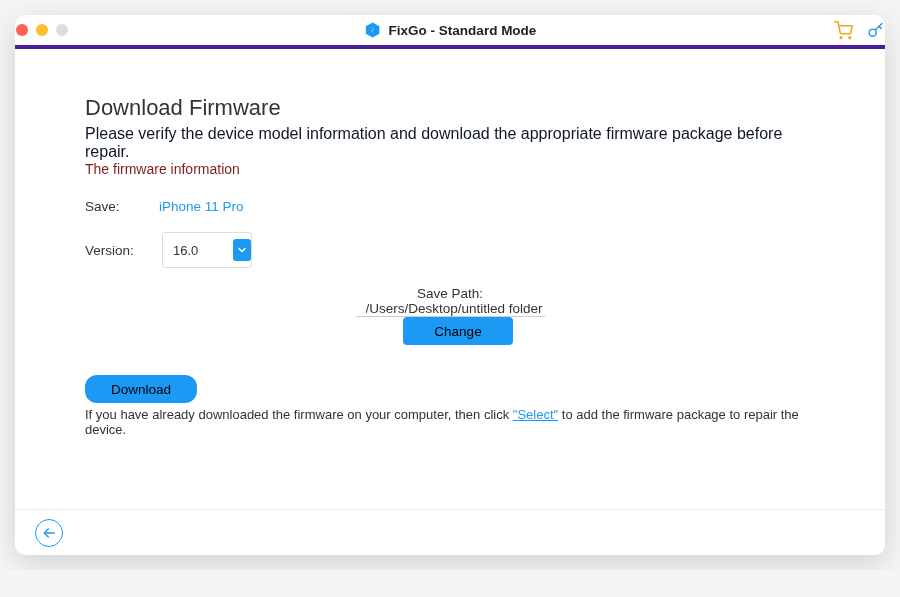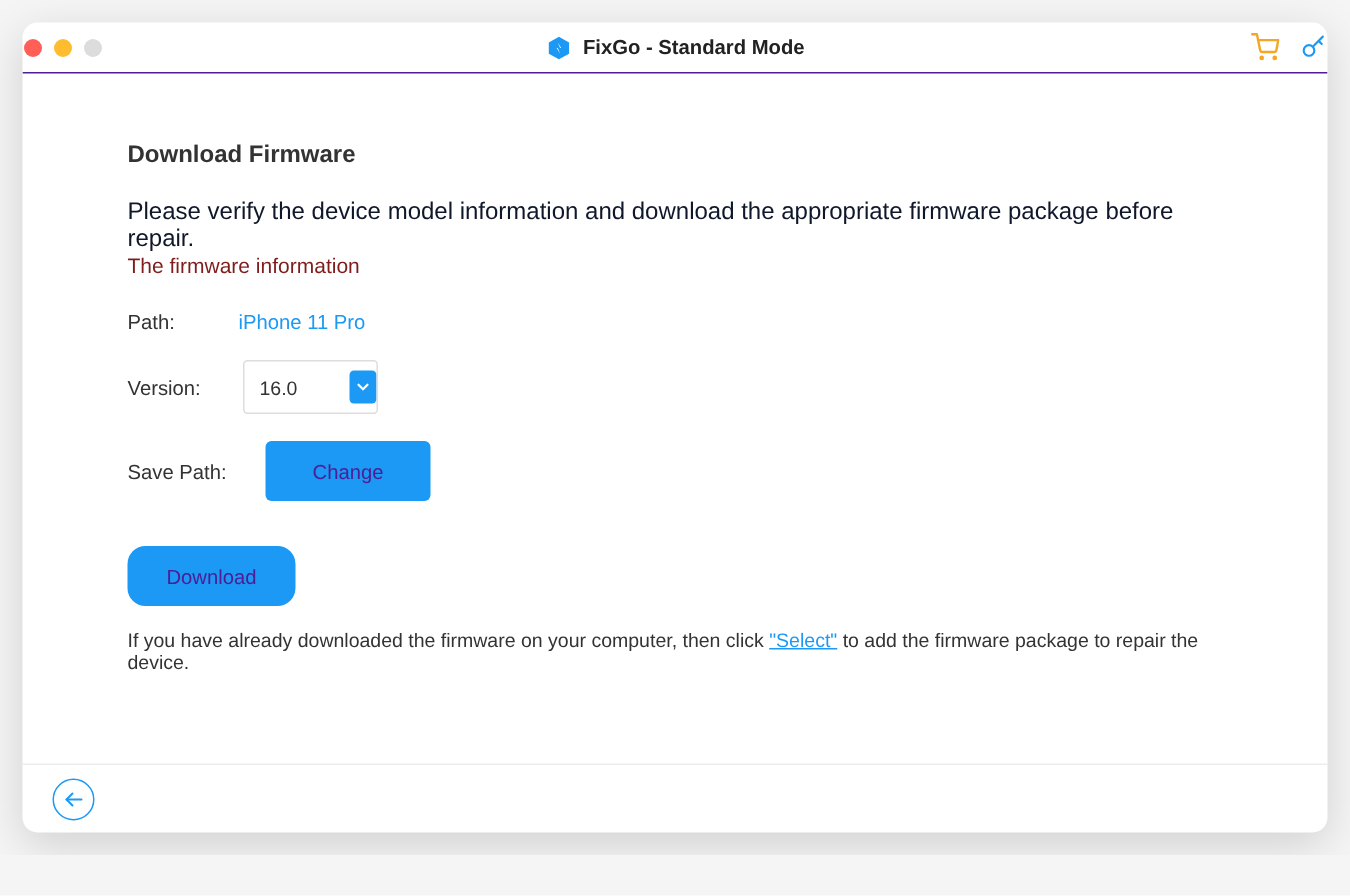--- a/index.html
+++ b/index.html
@@ -21,21 +21,21 @@
       background: #ffffff;
       border-radius: 10px;
       box-shadow: 0 8px 30px rgba(0,0,0,0.15);
       display: flex;
       flex-direction: column;
       overflow: hidden;
       position: relative;
     }
     .titlebar {
       height: 34px;
-      border-bottom: 1px solid #4c1d95;
+      border-bottom: 4px solid #4c1d95;
       display: flex;
       align-items: center;
       padding: 0 1px;
       position: relative;
     }
     .traffic-lights {
       display: flex;
       gap: 8px;
     }
     .traffic-light {
@@ -70,24 +70,24 @@
       gap: 14px;
       align-items: center;
     }
     .right-icons svg { display: block; }
     .content {
       flex: 1;
       padding: 46px 70px 20px 70px;
       position: relative;
     }
     .page-title {
-      font-size: 16px;
-      color: #333;
-      font-weight: 700;
-      margin-bottom: 20px;
+      font-size: 22px;
+      color: #333;
+      font-weight: 400;
+      margin-bottom: 4px;
     }
     .page-subtitle {
       font-size: 16px;
       color: #0f172a;
     }
     .section-label {
       font-size: 14px;
       color: #7f1d1d;
       margin-bottom: 22px;
     }
@@ -124,62 +124,62 @@
       height: 22px;
       background: #1b99f5;
       display: flex;
       align-items: center;
       justify-content: center;
       border-radius: 3px;
     }
     .savepath-row {
       display: flex;
       align-items: center;
-      gap: 10px;
       margin-bottom: 30px;
+      flex-direction: column;
     }
     .savepath-label {
       font-size: 13.5px;
       color: #333;
     }
     .savepath-input {
       flex: 1;
       border: none;
       border-bottom: 1px solid #ccc;
       height: 24px;
       font-size: 13.5px;
       color: #333;
       padding: 0 2px 0 10px;
       outline: none;
       background: transparent;
     }
     .btn {
-      height: 40px;
+      height: 28px;
       border: none;
       border-radius: 4px;
-      color: #4c1d95;
+      color: #000000;
       font-size: 13.5px;
       cursor: pointer;
       display: inline-flex;
       align-items: center;
       justify-content: center;
     }
     .btn-change {
       width: 110px;
       background: #1b99f5;
       margin-left: 16px;
     }
     .btn-download {
       width: 112px;
       background: #1b99f5;
       border-radius: 12px;
     }
     .footer-text-block {
       position: absolute;
-      bottom: 60px;
+      bottom: 72px;
       left: 70px;
       right: 70px;
       font-size: 13px;
       color: #333;
     }
     .select-link {
       color: #1b99f5;
       text-decoration: underline;
       cursor: pointer;
     }
@@ -238,38 +238,39 @@
     </div>
   </div>
 
   <div class="content">
     <div class="page-title">Download Firmware</div>
     <div class="page-subtitle">Please verify the device model information and download the appropriate firmware package before repair.</div>
 
     <div class="section-label">The firmware information</div>
 
     <div class="row">
-      <span class="row-label">Path:</span>
+      <span class="row-label">Save:</span>
       <span class="model-val">iPhone 11 Pro</span>
     </div>
 
     <div class="row">
       <span class="row-label">Version:</span>
       <div class="version-select">
         <span class="version-val">16.0</span>
         <span class="version-dd">
           <svg width="10" height="10" viewBox="0 0 10 10">
               <path d="M2 3.5 L5 6.5 L8 3.5" stroke="white" stroke-width="1.5" fill="none" stroke-linecap="round"></path>
             </svg>
         </span>
       </div>
     </div>
 
     <div class="savepath-row">
       <span class="savepath-label">Save Path:</span>
+      <input class="savepath-input" type="text" value="/Users/Desktop/untitled folder" style="">
       <button class="btn btn-change">Change</button>
     </div>
 
     <button class="btn btn-download">Download</button>
 
     <div class="footer-text-block">
       <span>If you have already downloaded the firmware on your computer, then click </span><a class="select-link">"Select"</a><span> to add the firmware package to repair the device.</span>
     </div>
   </div>
 

